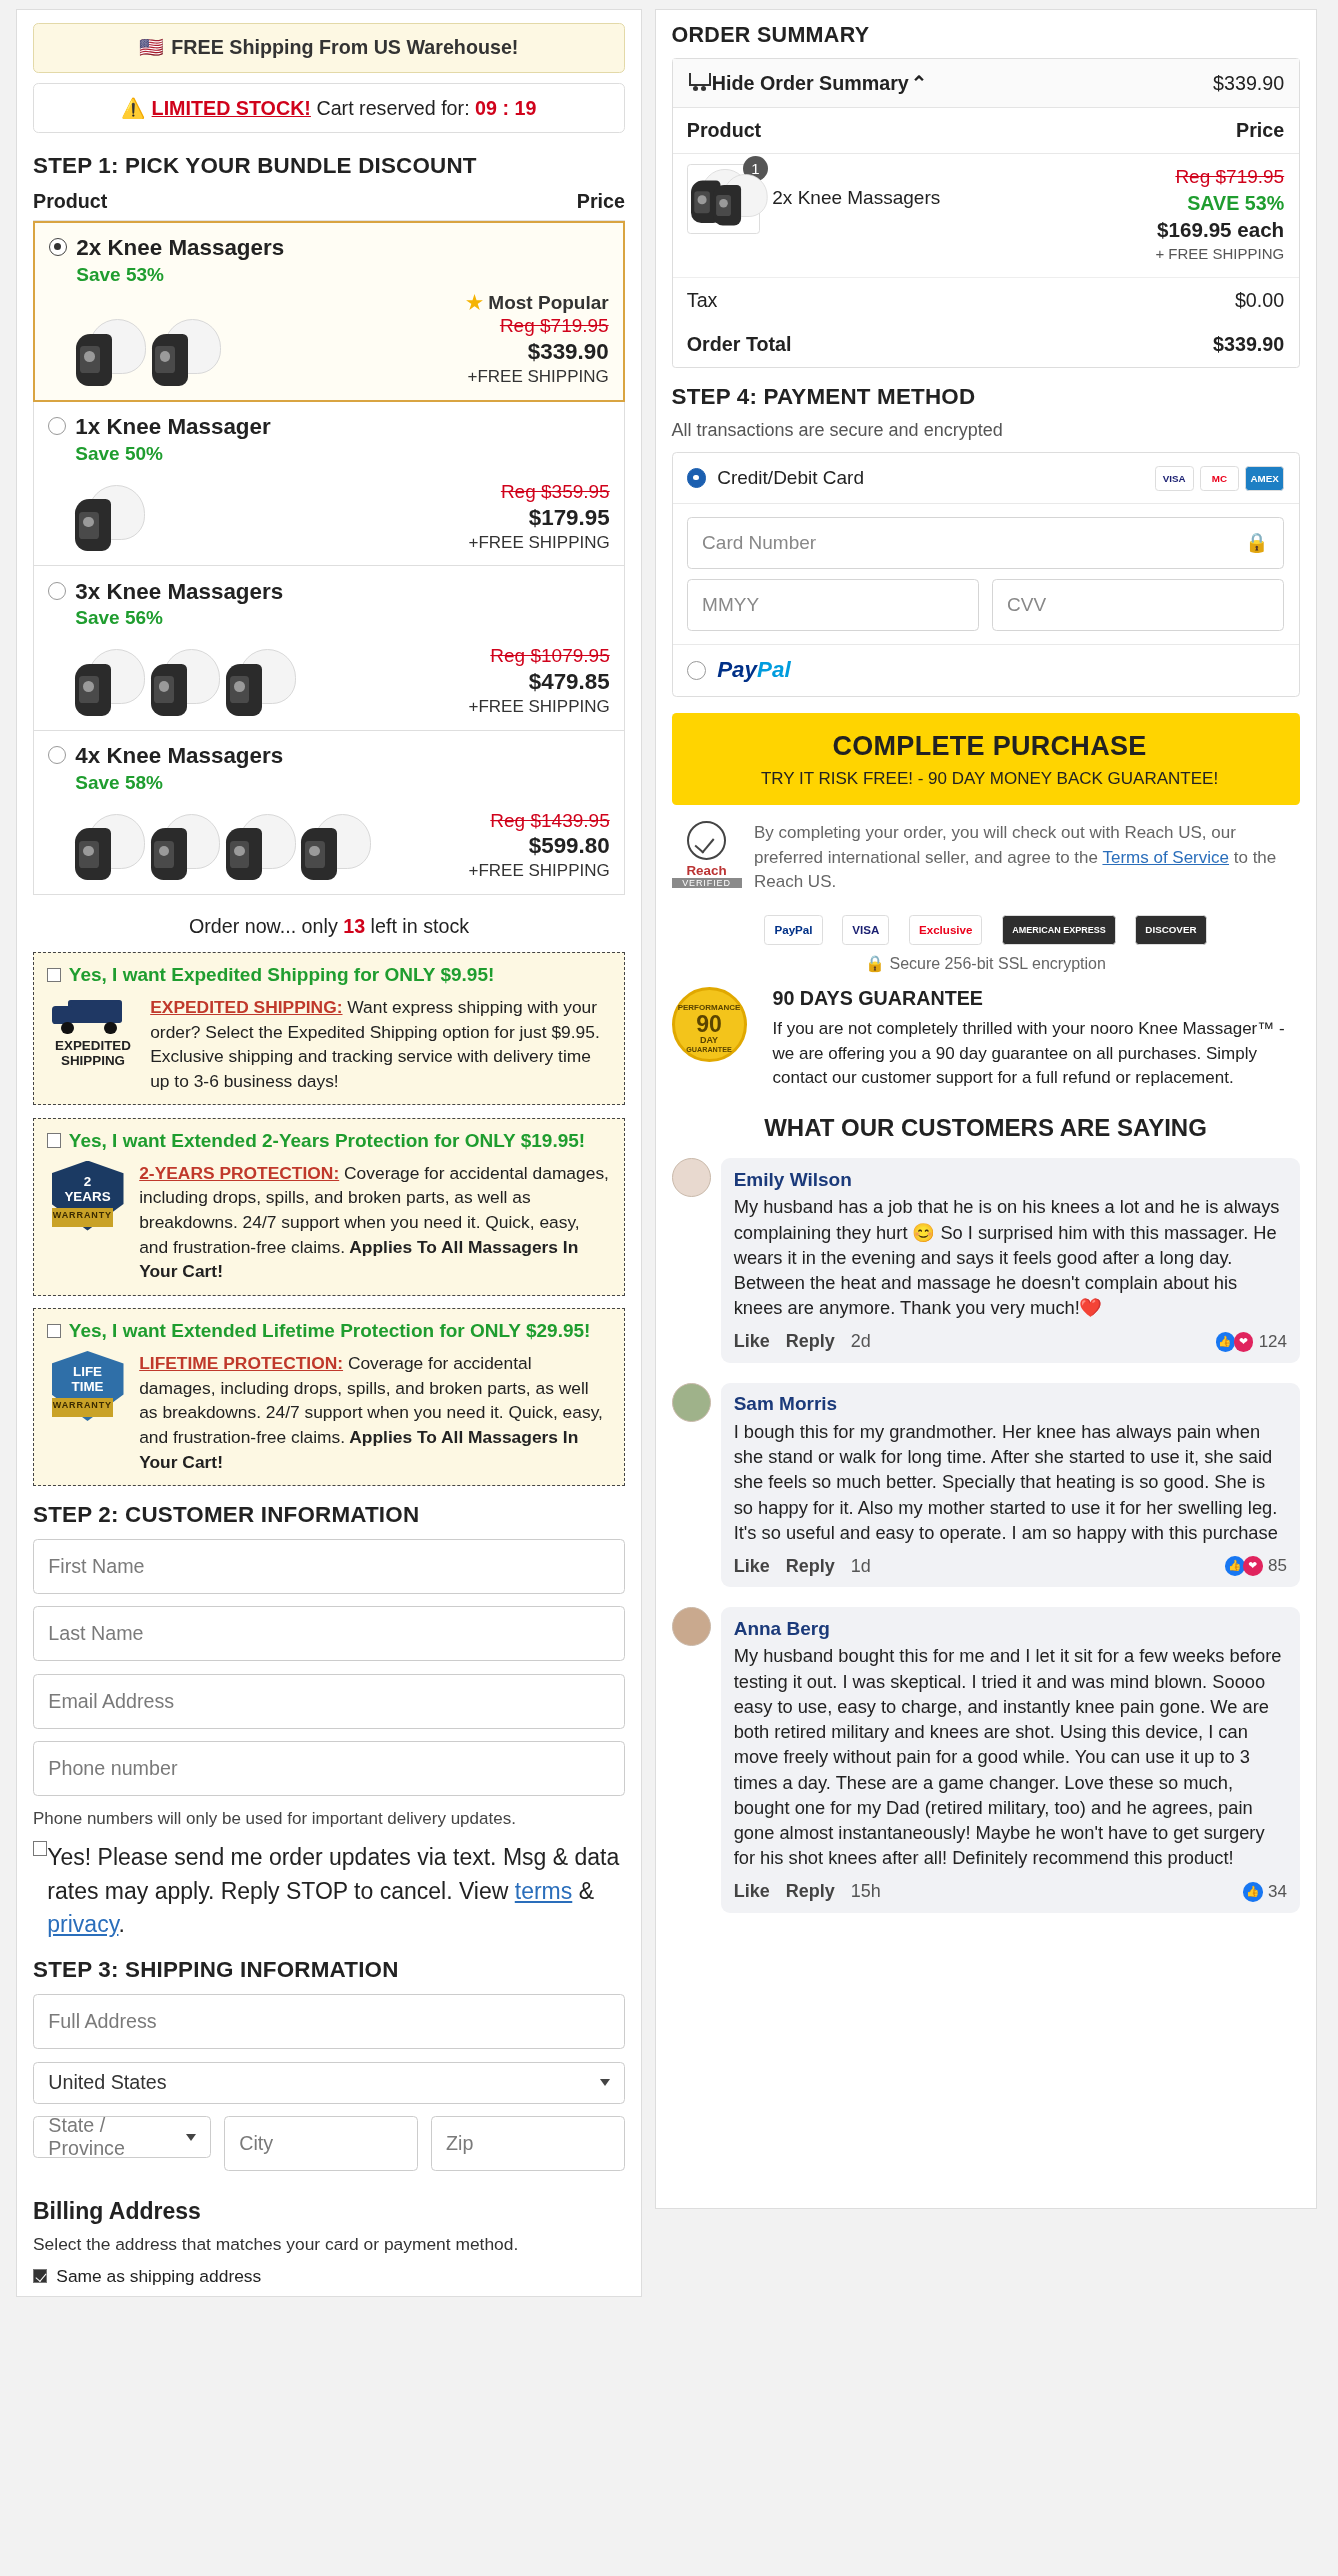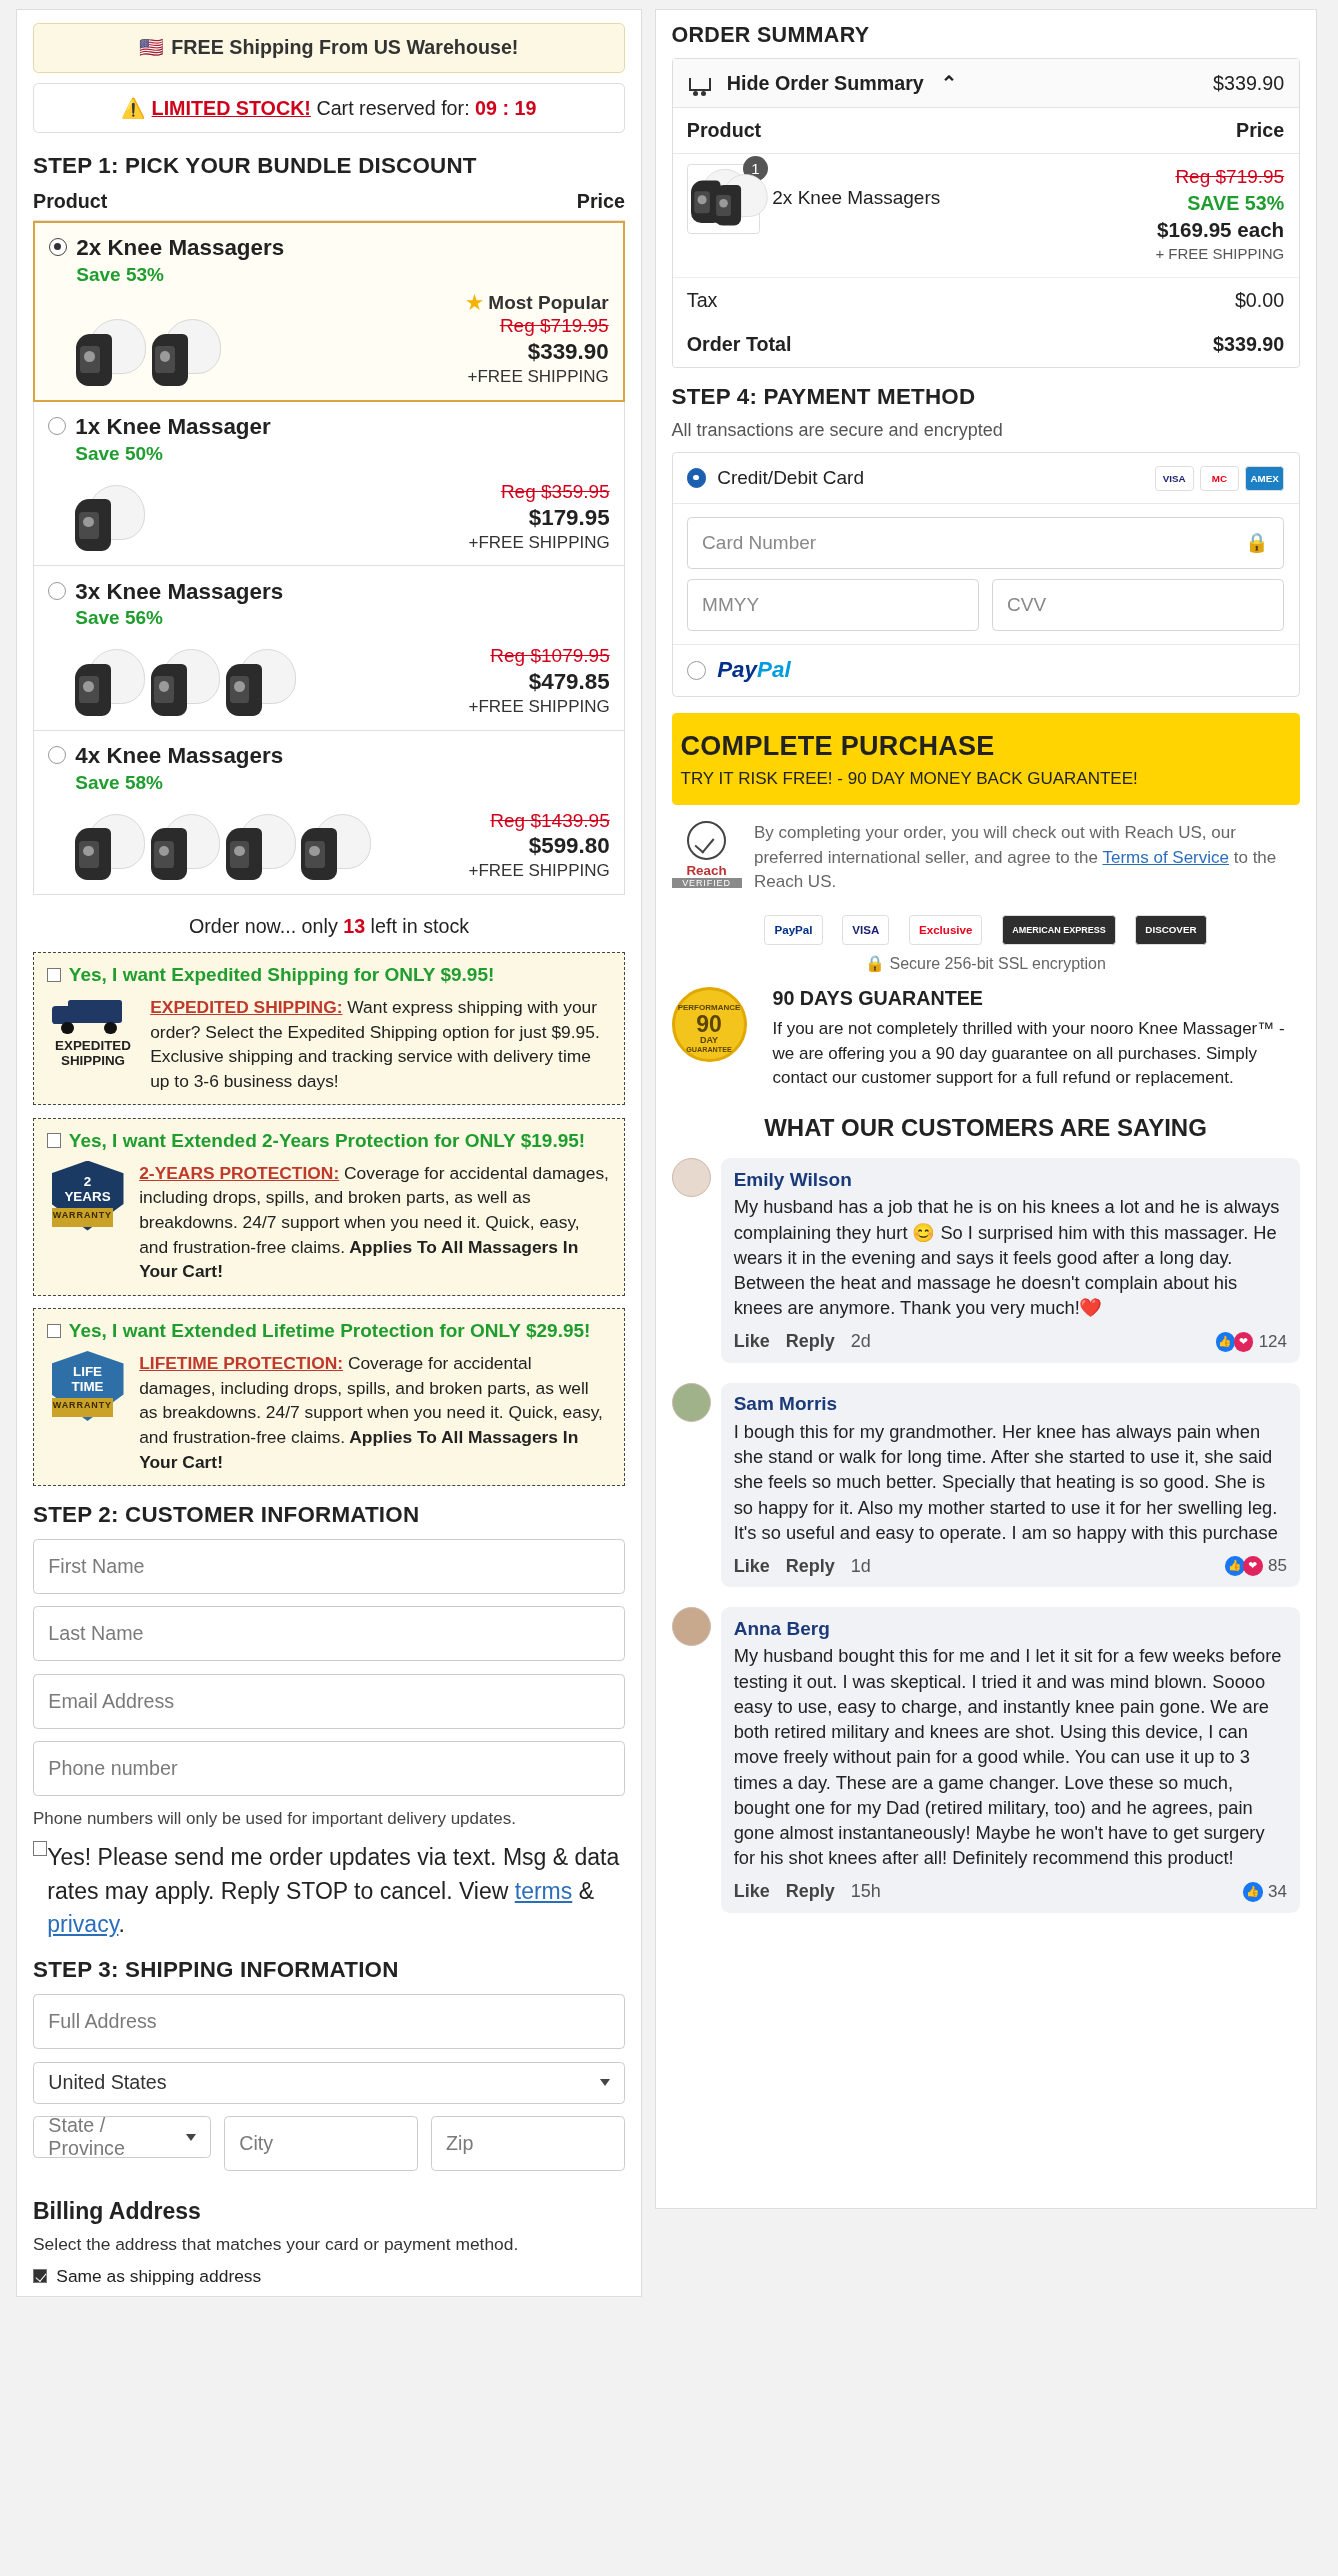--- a/index.html
+++ b/index.html
@@ -101,21 +101,21 @@
   .billnote { font-size:17.4px; color:#333; margin-bottom:10.7px;}
   .samechk { display:flex; gap:9px; font-size:17.4px; align-items:center;}
   .chk.on { background:#333; position:relative; }
   .chk.on:after{content:"";position:absolute;left:3.6px;top:0.9px;width:4.5px;height:9px;border:solid #fff;border-width:0 1.8px 1.8px 0;transform:rotate(40deg);}
 
   
   .osum-title { font-size:21.5px; font-weight:bold; letter-spacing:0.3px; margin-bottom:10.7px;}
   .osum { border:0.9px solid #ddd; border-radius:3.6px; }
   .osum-head { display:flex; justify-content:space-between; align-items:center; background:#fafafa;
      padding:12.5px 14.3px; border-bottom:0.9px solid #e4e4e4; font-size:19.7px;}
-  .osum-head .left { display:flex; align-items:flex-end; gap:17px; font-weight:bold;}
+  .osum-head .left { display:flex; align-items:flex-start; gap:2px; font-weight:bold;}
   .cart { width:23px; height:18px; position:relative;}
   .cart:before{content:"";position:absolute;left:1.8px;top:1.8px;width:18px;height:10.7px;border:2.7px solid #333;border-top:none;}
   .cart:after{content:"";position:absolute;left:14.3px;top:14.3px;width:5.4px;height:5.4px;background:#333;border-radius:50%;box-shadow:-8px 0 0 #333;}
   .osum-row { display:flex; justify-content:space-between; padding:10.7px 14.3px; font-size:19.7px;}
   .osum-row.b { font-weight:bold; border-bottom:0.9px solid #e8e8e8;}
   .prodline { display:flex; padding:10.7px 14.3px 12.5px 14.3px; border-bottom:0.9px solid #eee;}
   .thumb { width:73px; height:70px; border:0.9px solid #ddd; border-radius:3.6px; position:relative; flex:none; background:#fff; }
   .qty { position:absolute; right:-9px; top:-9px; width:25px; height:25px; border-radius:50%; background:#555;
          color:#fff; font-size:15px; text-align:center; line-height:25px;}
   .prodname { flex:1; padding:23px 0 0 12.5px; font-size:19px;}
@@ -139,21 +139,21 @@
   .pay-fields { padding:12.5px 14.3px; }
   .field { width:100%; height:52px; border:0.9px solid #d5d5d5; border-radius:4.5px; display:flex; align-items:center;
            padding:0 14.3px; font-size:19px; color:#888; background:#fff; margin-bottom:10.7px; justify-content:space-between;}
   .two { display:flex; gap:12.5px; }
   .two .field { margin-bottom:0; }
   .pay-paypal { display:flex; align-items:center; gap:10.7px; padding:12.5px 14.3px; border-top:0.9px solid #e9e9e9;}
   .radio-o { width:19.7px; height:19.7px; border-radius:50%; border:1.8px solid #999; background:#fff;}
   .pp { font-size:22.4px; font-weight:bold; font-style:italic; }
   .pp .a{color:#003087;} .pp .b{color:#009cde;}
 
-  .cta { margin-top:16px; background:#ffd400; border-radius:4.5px; padding:18px 9px 16px 9px;}
+  .cta { margin-top:16px; background:#ffd400; border-radius:4.5px; text-align:center; padding:18px 9px 16px 17px;}
   .cta .big { font-size:27px; font-weight:bold; letter-spacing:0.3px;}
   .cta .sub { font-size:17px; margin-top:7.2px;}
 
   .reach { display:flex; gap:12.5px; margin-top:16px; align-items:flex-start;}
   .reach-logo { width:70px; flex:none; text-align:center;}
   .reach-logo .circ { width:39px; height:39px; border-radius:50%; border:2.7px solid #444; margin:0 auto 2.7px auto; position:relative;}
   .reach-logo .circ:after{content:"";position:absolute;left:9.8px;top:10.7px;width:9px;height:16px;border:solid #444;border-width:0 2.7px 2.7px 0;transform:rotate(40deg);}
   .reach-logo .nm { font-size:13.4px; font-weight:bold; color:#b33; }
   .reach-logo .vf { font-size:9px; letter-spacing:0.9px; background:#8a8a8a; color:#fff; }
   .reach-txt { font-size:17px; color:#666; line-height:1.45;}

